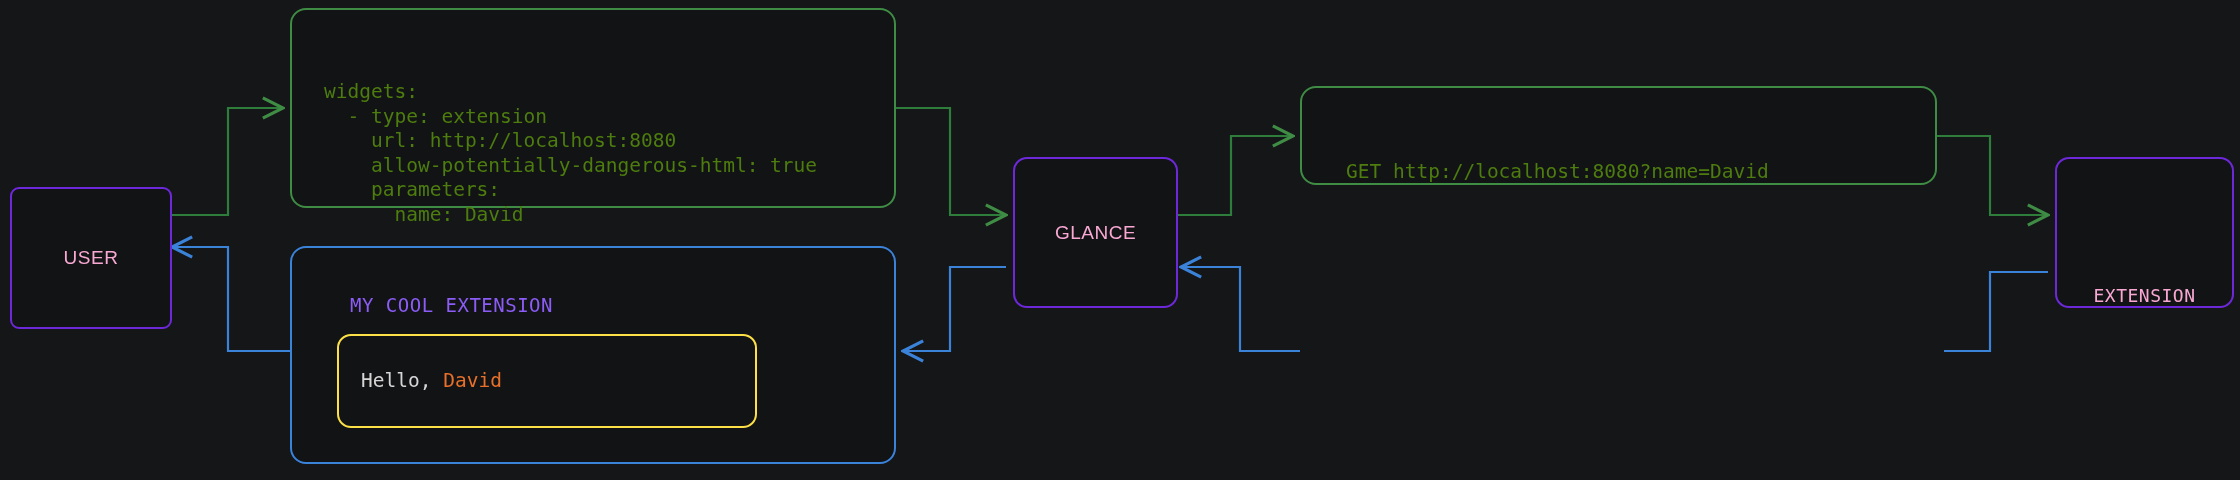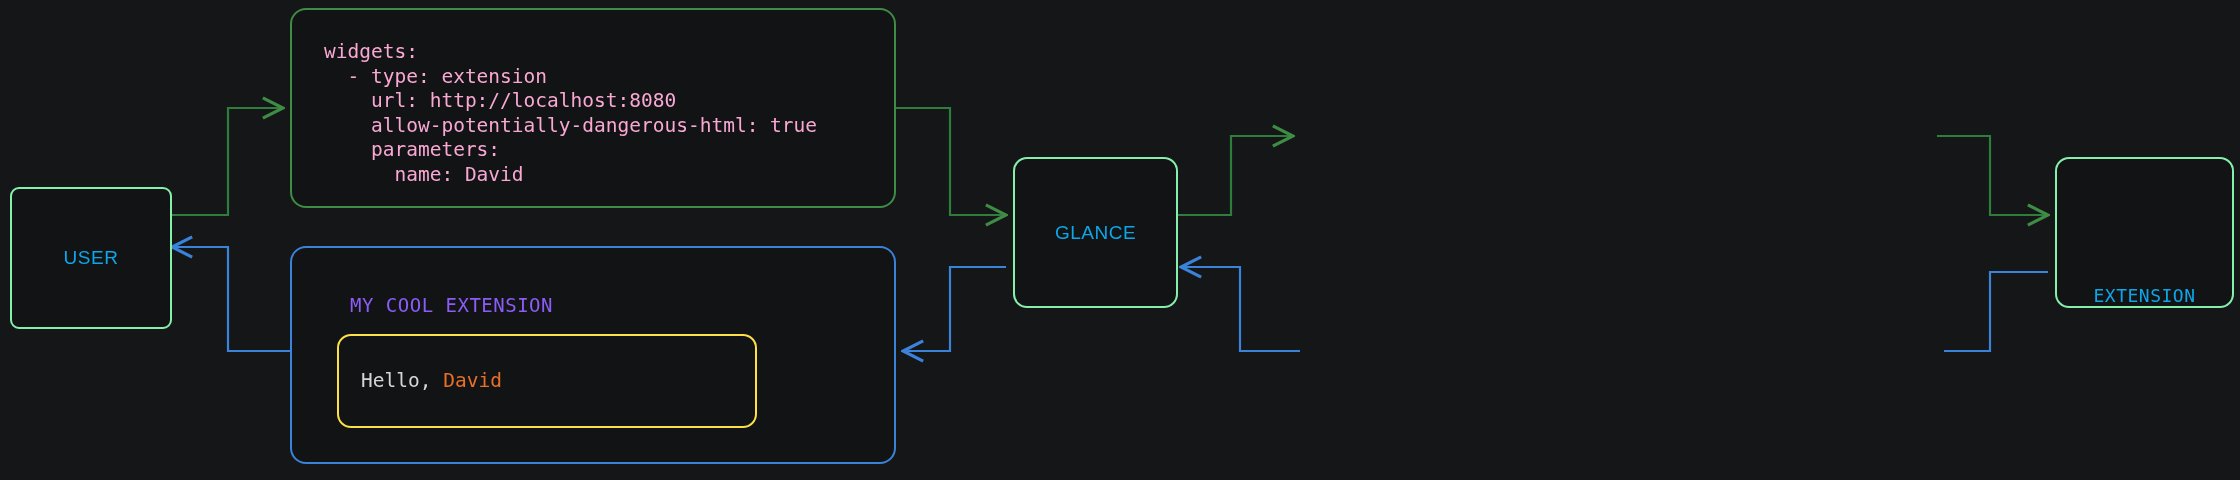--- a/index.html
+++ b/index.html
@@ -24,27 +24,27 @@
     position: absolute;
     inset: 0;
     width: 2240px;
     height: 480px;
     pointer-events: none;
   }
 
   
   .node {
     position: absolute;
-    border: 2px solid #86efac;
+    border: 2px solid #6d28d9;
     border-radius: 14px;
     background: #121314;
     display: flex;
     align-items: center;
     justify-content: center;
-    color: #0ea5e9;
+    color: #f9a8d4;
     letter-spacing: 0.5px;
   }
   .node-sans {
     font-family: "Liberation Sans", sans-serif;
     font-size: 19px;
   }
   .node-mono {
     font-family: "DejaVu Sans Mono", monospace;
     font-size: 18px;
     align-items: flex-end;
@@ -63,21 +63,21 @@
   .panel-green { border: 2px solid #3f8c45; }
   .panel-blue  { border: 2px solid #3b82d9; }
 
   .code {
     margin: 0;
     font-family: "DejaVu Sans Mono", "Liberation Mono", monospace;
     font-size: 19.5px;
     line-height: 24.6px;
     white-space: pre;
   }
-  .code-green { color: #f9a8d4; }
+  .code-green { color: #4d7c0f; margin-top: 40px; }
   .code-blue  { color: #4d94e8; }
 
   #panel-yaml {
     left: 290px; top: 8px; width: 606px; height: 200px;
   }
   #panel-yaml .code { padding: 30px 0 0 32px; }
 
   #panel-request {
     left: 1300px; top: 86px; width: 637px; height: 99px;
   }
@@ -167,20 +167,23 @@
 
   <div class="panel panel-green" id="panel-yaml">
     <pre class="code code-green">widgets:
   - type: extension
     url: http://localhost:8080
     allow-potentially-dangerous-html: true
     parameters:
       name: David</pre>
   </div>
 
+  <div class="panel panel-green" id="panel-request">
+    <pre class="code code-green">GET http://localhost:8080?name=David</pre>
+  </div>
 
 
   <div class="panel panel-blue" id="panel-widget">
     <div class="widget-title">MY COOL EXTENSION</div>
     <div class="widget-card">
       <div class="widget-card-text"><span>Hello, </span><span class="accent">David</span></div>
     </div>
   </div>
 
 </div>

